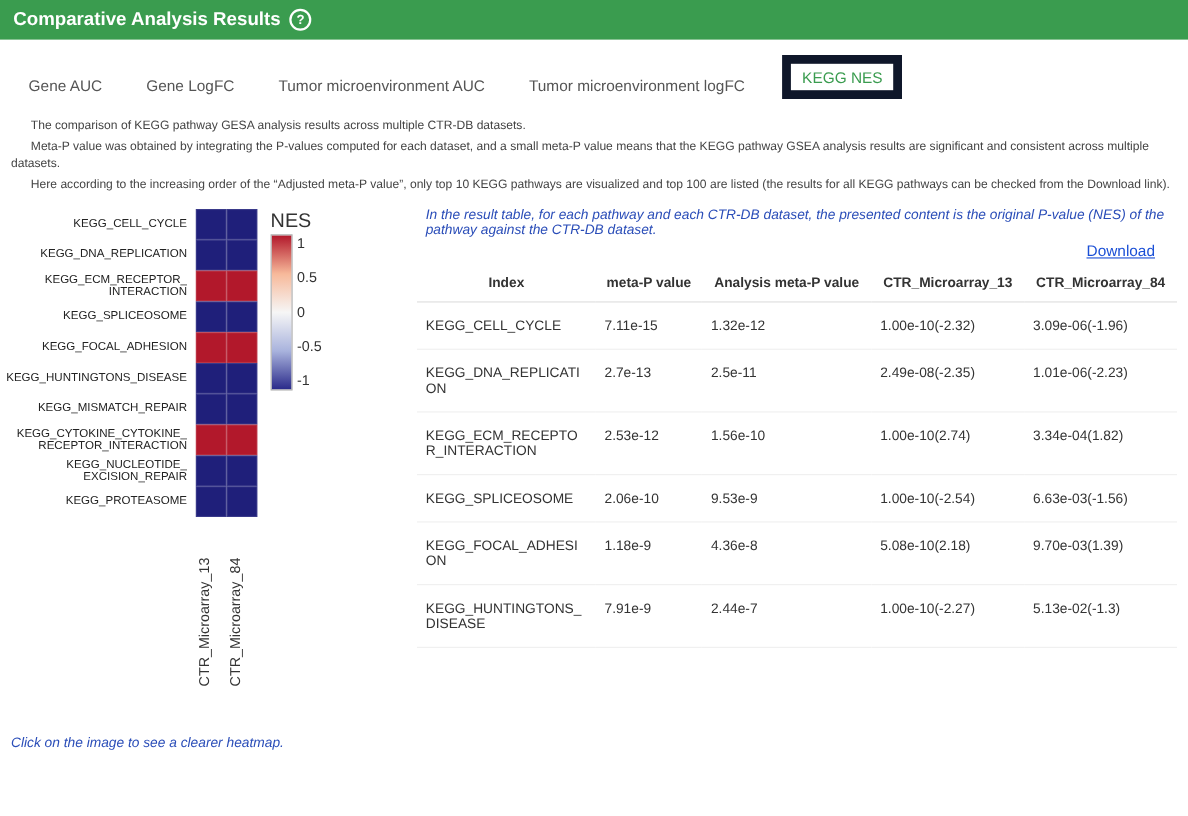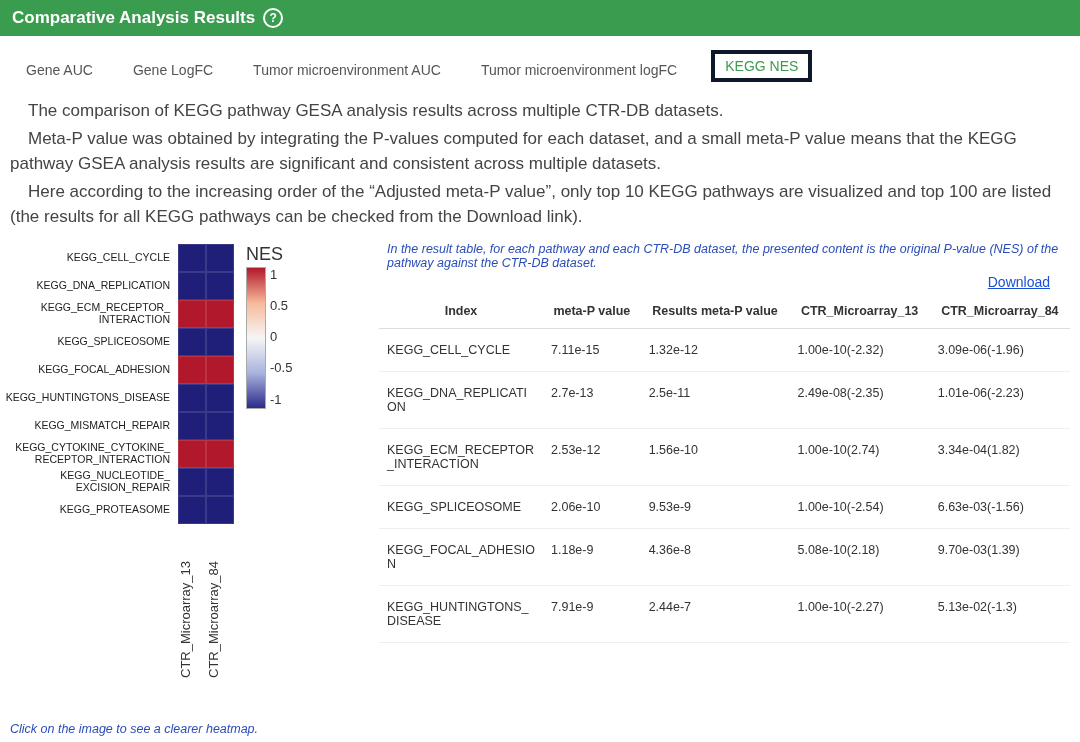--- a/index.html
+++ b/index.html
@@ -1,21 +1,21 @@
 <!DOCTYPE html>
 <html><head>
 <meta charset="utf-8">
 <style>
   html,body{margin:0;padding:0;font-family:Arial,Helvetica,sans-serif;font-size:13px;color:#333;background:#fff;width:1080px}
   .hdr{background:#3a9c4f;color:#fff;padding:8px 12px;font-size:17px;font-weight:bold;display:flex;align-items:center;gap:8px}
   .hdr .help{display:inline-flex;width:16px;height:16px;border:2px solid #fff;border-radius:50%;align-items:center;justify-content:center;font-size:12px;font-weight:bold}
   .tabs{display:flex;gap:28px;padding:14px 20px;font-size:14px;color:#555;align-items:flex-end}
   .tabs .tab{cursor:pointer;padding:4px 6px}
-  .tabs .tab.active{color:#3a9c4f;border:4px solid #0f172a;padding:4px 10px}
-  .desc{padding:0 10px 6px 10px;font-size:17px;line-height:1.5;color:#444}
+  .tabs .tab.active{color:#3a9c4f;border:8px solid #0f172a;padding:4px 10px}
+  .desc{padding:0 10px 6px 10px;font-size:11px;line-height:1.5;color:#444}
   .desc p{margin:2px 0;text-indent:18px}
   .main{display:flex;gap:19px;padding:0 10px}
   .left{flex:0 0 350px}
   .right{flex:1;display:flex;flex-direction:column}
   .note{color:#2a4db8;font-style:italic;font-size:12.5px;padding:4px 8px}
   .dl{text-align:right;padding:0 20px 4px 0}
   .dl a{color:#1a4fd6;font-size:14px;text-decoration:underline;cursor:pointer}
   .tbl-wrap{position:relative;height:360px;overflow-y:scroll;border-top:0}
   table{border-collapse:collapse;width:100%;font-size:12.5px}
   th{text-align:center;font-weight:bold;padding:10px 8px;border-bottom:1px solid #ddd;background:#fff;position:sticky;top:0}
@@ -139,21 +139,21 @@
 
   <div class="right">
     <div class="note">In the result table, for each pathway and each CTR-DB dataset, the presented content is the original P-value (NES) of the pathway against the CTR-DB dataset.</div>
     <div class="dl"><a>Download</a></div>
     <div class="tbl-wrap">
       <table>
         <thead>
             <tr id="thdr">
               <th>Index</th>
               <th>meta-P value</th>
-              <th>Results meta-P value</th>
+              <th>Analysis meta-P value</th>
               <th>CTR_Microarray_13</th>
               <th>CTR_Microarray_84</th>
             </tr>
           </thead>
         <tbody id="tbody">
             <tr>
               <td class="idx">KEGG_CELL_CYCLE</td>
               <td>7.11e-15</td>
               <td>1.32e-12</td>
               <td>1.00e-10(-2.32)</td>

